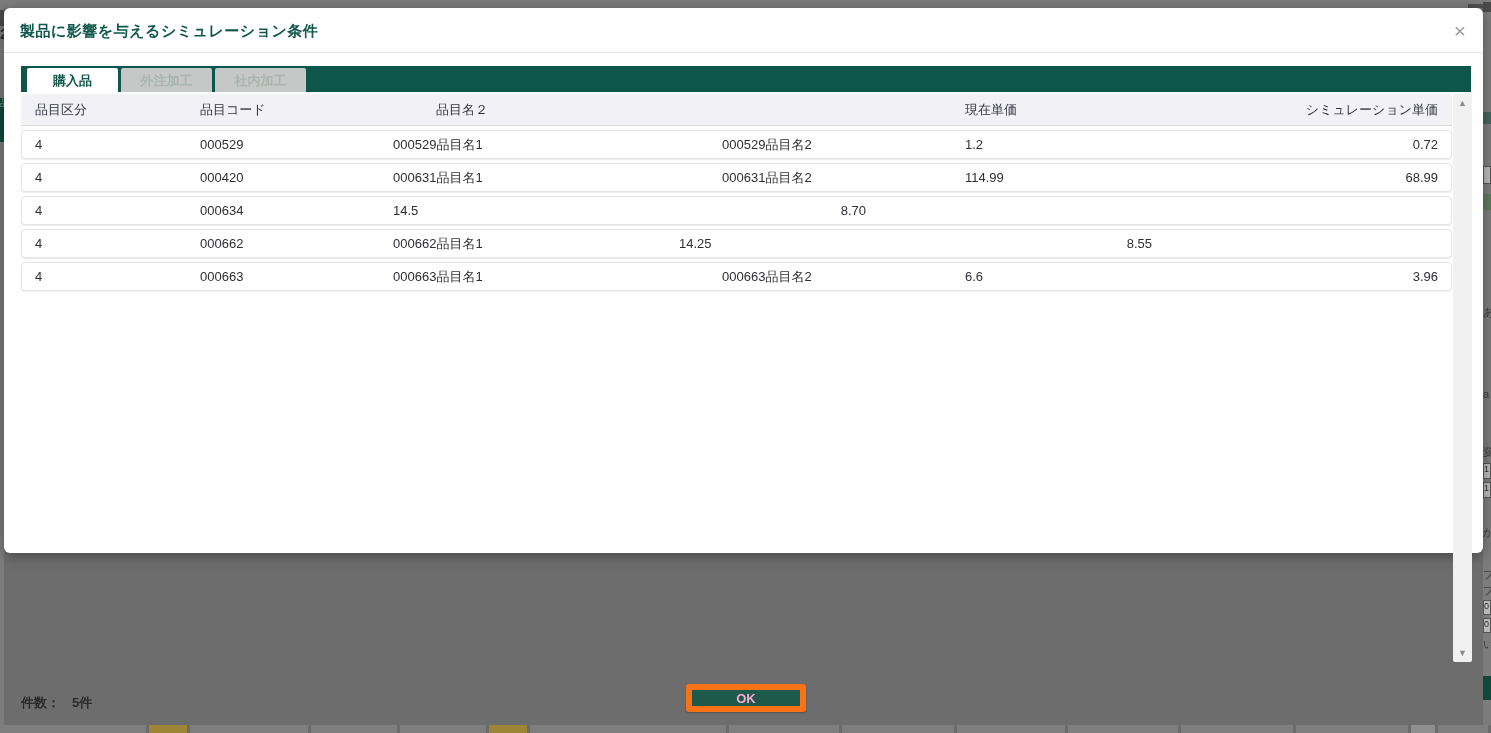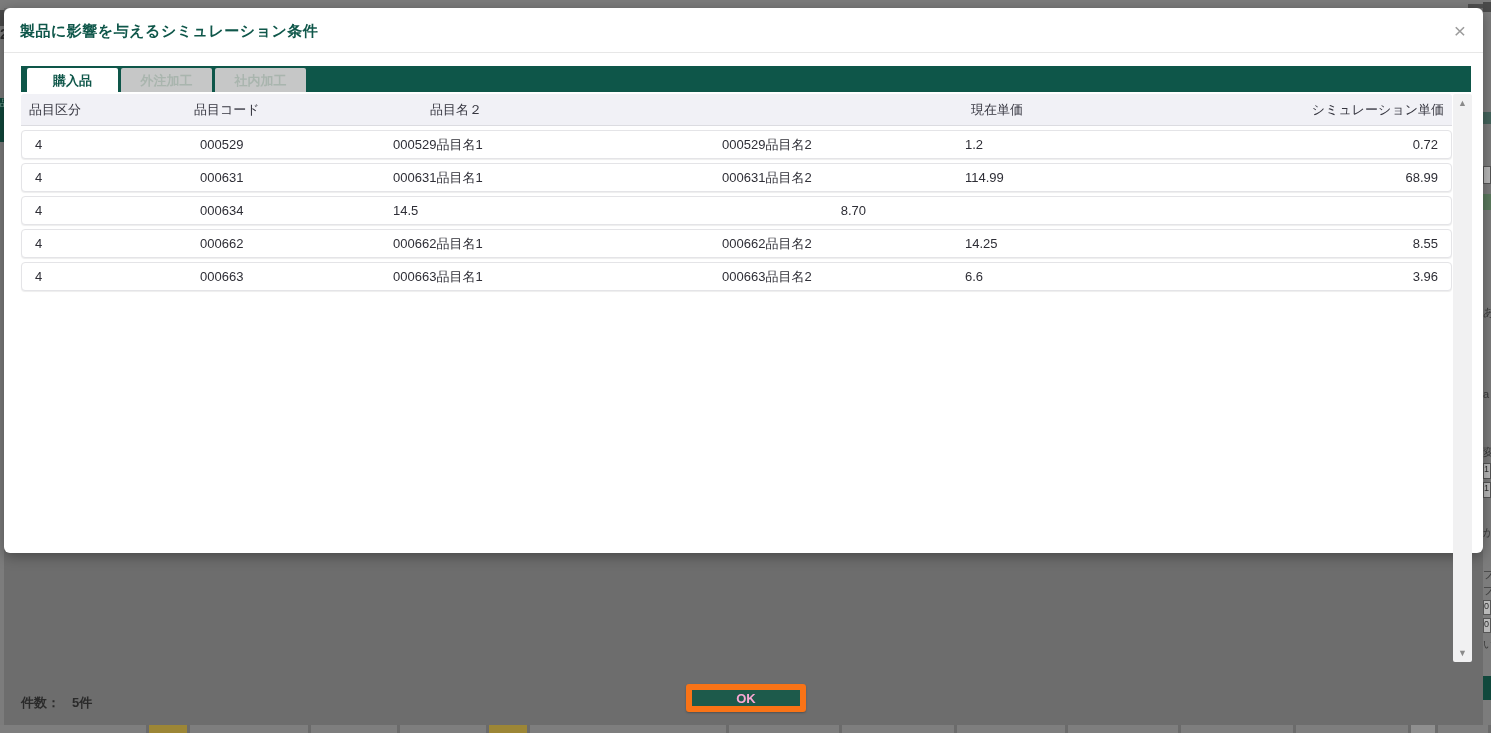--- a/index.html
+++ b/index.html
@@ -56,21 +56,21 @@
     font-size:13px; font-weight:bold; text-align:center; line-height:25px;
     background:#c6c7c7; color:#a9b5ae; cursor:pointer;
     border-radius:2px 2px 0 0;
   }
   .tab.active { background:#ffffff; color:#0e5649; }
 
   
   .table-header {
     position:absolute; left:17px; top:86px; width:1431px; height:32px;
     background:#f1f1f6; border-radius:3px 3px 0 0; border-bottom:1px solid #dcdce1;
-    display:flex; align-items:center; padding:0 8px;
+    display:flex; align-items:center; padding:0 14px;
     font-size:13px; color:#35353f;
   }
   .table-body { position:absolute; left:17px; top:122px; width:1431px; }
   .trow {
     height:29px; margin-bottom:4px;
     background:#ffffff; border:1px solid #e4e4e7; border-radius:4px;
     box-shadow:0 1px 1px rgba(0,0,0,0.07);
     display:flex; align-items:center; padding:0 13px;
     font-size:13px; color:#2e2e36; cursor:pointer;
   }
@@ -171,37 +171,36 @@
       <div class="trow">
         <div class="cell c0">4</div>
         <div class="cell c1">000529</div>
         <div class="cell c2">000529品目名1</div>
         <div class="cell c3">000529品目名2</div>
         <div class="cell c4">1.2</div>
         <div class="cell c5">0.72</div>
       </div>
       <div class="trow">
         <div class="cell c0">4</div>
-        <div class="cell c1">000631</div>
+        <div class="cell c1">000420</div>
         <div class="cell c2">000631品目名1</div>
         <div class="cell c3">000631品目名2</div>
         <div class="cell c4">114.99</div>
         <div class="cell c5">68.99</div>
       </div>
       <div class="trow">
         <div class="cell c0">4</div>
         <div class="cell c1">000634</div>
         <div class="cell c4">14.5</div>
         <div class="cell c5">8.70</div>
       </div>
       <div class="trow">
         <div class="cell c0">4</div>
         <div class="cell c1">000662</div>
         <div class="cell c2">000662品目名1</div>
-        <div class="cell c3">000662品目名2</div>
         <div class="cell c4">14.25</div>
         <div class="cell c5">8.55</div>
       </div>
       <div class="trow">
         <div class="cell c0">4</div>
         <div class="cell c1">000663</div>
         <div class="cell c2">000663品目名1</div>
         <div class="cell c3">000663品目名2</div>
         <div class="cell c4">6.6</div>
         <div class="cell c5">3.96</div>

